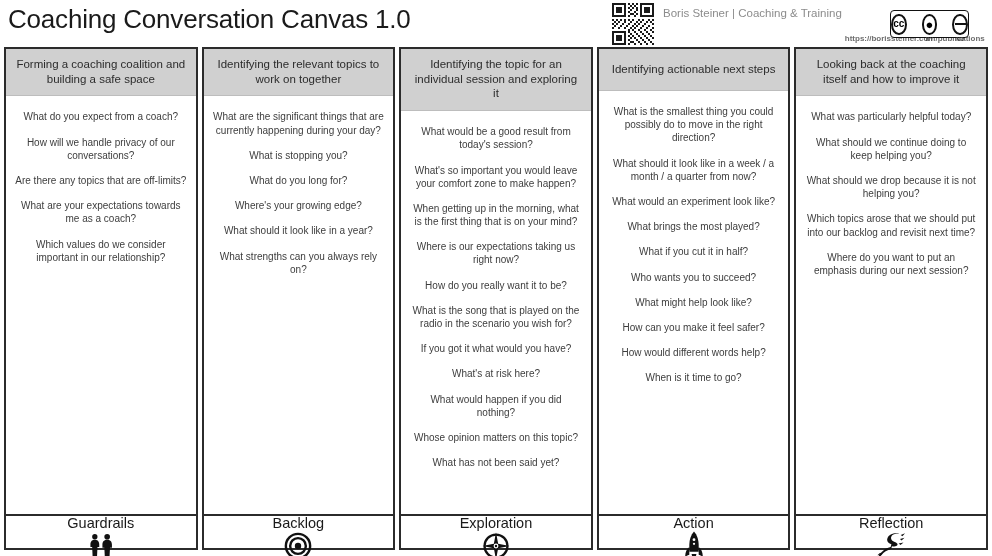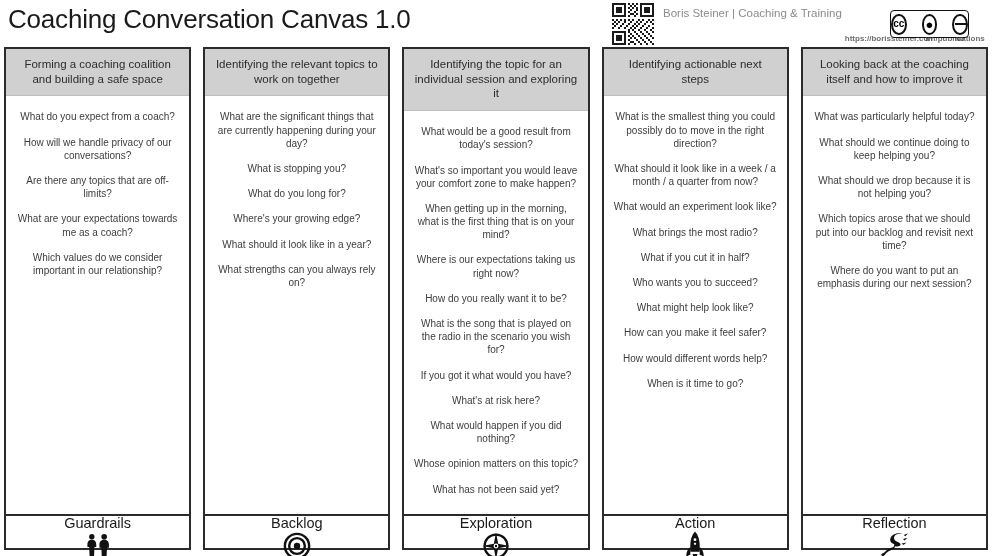--- a/index.html
+++ b/index.html
@@ -114,21 +114,21 @@
   .cc-glyph-i {
     font-size: 13px;
     font-weight: bold;
     line-height: 1;
   }
 
   
   #columns {
     position: relative;
     display: flex;
-    gap: 12px;
+    gap: 4px;
     padding: 0 4px;
     height: 505px;
     box-sizing: border-box;
   }
   .column {
     position: relative;
     flex: 1 1 0;
     border: 2px solid #2b2b2b;
     background: #ffffff;
     display: flex;
@@ -425,21 +425,21 @@
       </span>
     </div>
   </div>
 
   <div class="column">
     <div class="col-head">Identifying actionable next steps</div>
     <div class="col-body">
       <div class="question">What is the smallest thing you could possibly do to move in the right direction?</div>
       <div class="question">What should it look like in a week / a month / a quarter from now?</div>
       <div class="question">What would an experiment look like?</div>
-      <div class="question">What brings the most radio?</div>
+      <div class="question">What brings the most played?</div>
       <div class="question">What if you cut it in half?</div>
       <div class="question">Who wants you to succeed?</div>
       <div class="question">What might help look like?</div>
       <div class="question">How can you make it feel safer?</div>
       <div class="question">How would different words help?</div>
       <div class="question">When is it time to go?</div>
     </div>
     <div class="col-footer">
       <span class="footer-label">Action</span>
       <span class="footer-icon">

